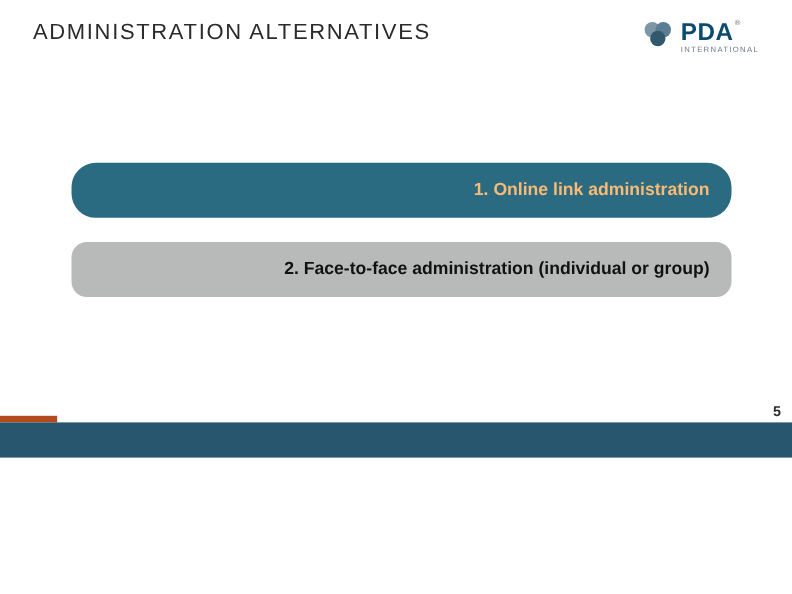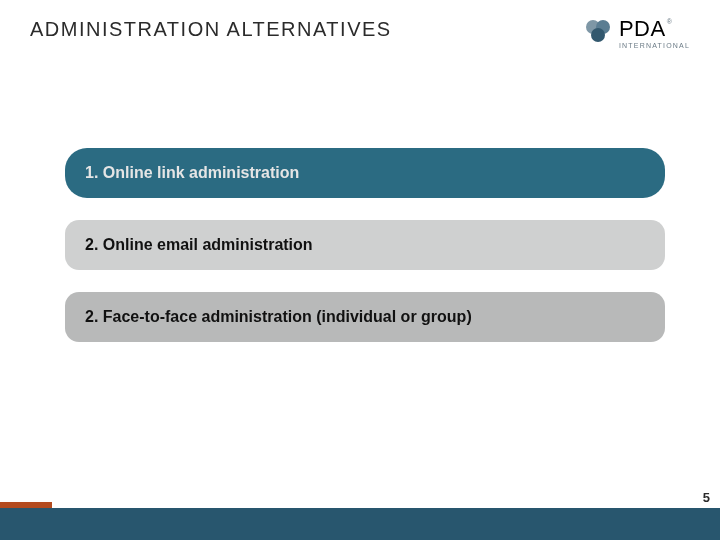--- a/index.html
+++ b/index.html
@@ -1,28 +1,28 @@
 <!DOCTYPE html>
 <html><head>
   <meta charset="utf-8">
   <style>
     * { margin: 0; padding: 0; box-sizing: border-box; }
     html, body { width: 720px; height: 540px; font-family: Arial, Helvetica, sans-serif; background: #fff; overflow: hidden; }
-    .slide { position: relative; width: 720px; height: 540px; background: #fff; }
+    .slide { position: relative; width: 720px; height: 416px; background: #fff; text-align: right; }
     .header { position: absolute; top: 18px; left: 30px; right: 30px; display: flex; justify-content: space-between; align-items: flex-start; }
     .title { font-size: 20px; letter-spacing: 1.5px; color: #2b2b2b; font-weight: 400; }
     .logo { display: flex; align-items: flex-start; gap: 6px; }
     .logo-mark svg { display: block; }
     .logo-text { display: flex; flex-direction: column; align-items: flex-start; line-height: 1; }
-    .logo-pda { font-size: 22px; font-weight: 400; color: #000000; letter-spacing: 0.5px; }
+    .logo-pda { font-size: 22px; font-weight: 700; color: #0c4a6e; letter-spacing: 0.5px; }
     .logo-sub { font-size: 7px; letter-spacing: 1.2px; color: #6a7a85; margin-top: 2px; }
     .logo-r { font-size: 7px; color: #6a7a85; margin-left: 1px; vertical-align: top; }
     .content { position: absolute; top: 148px; left: 65px; right: 55px; }
     .bar { border-radius: 14px; padding: 16px 20px; margin-bottom: 22px; font-size: 16px; font-weight: 700; color: #111; }
-    .bar-1 { background: #2b6b82; color: #e5e5e5; border-radius: 22px; }
+    .bar-1 { background: #2b6b82; color: #fdba74; border-radius: 22px; }
     .bar-2 { background: #cfd0d0; }
     .bar-3 { background: #b8b9b9; }
     .footer-bar { position: absolute; bottom: 0; left: 0; right: 0; height: 32px; background: #28566e; }
     .footer-accent { position: absolute; bottom: 32px; left: 0; width: 52px; height: 6px; background: #b44b1f; }
     .page-num { position: absolute; right: 10px; bottom: 35px; font-size: 13px; font-weight: 700; color: #2b2b2b; }
   </style>
 </head>
 <body>
 
 <div class="slide">
@@ -43,23 +43,20 @@
         </span>
         <span class="logo-sub">INTERNATIONAL</span>
       </span>
     </div>
   </div>
 
   <div class="content">
     <div class="bar bar-1">
       <span>1. Online link administration</span>
     </div>
-    <div class="bar bar-2">
-      <span>2. Online email administration</span>
-    </div>
     <div class="bar bar-3">
       <span>2. Face-to-face administration (individual or group)</span>
     </div>
   </div>
 
   <div class="footer-accent"></div>
   <div class="footer-bar"></div>
   <div class="page-num">5</div>
 
 </div>

